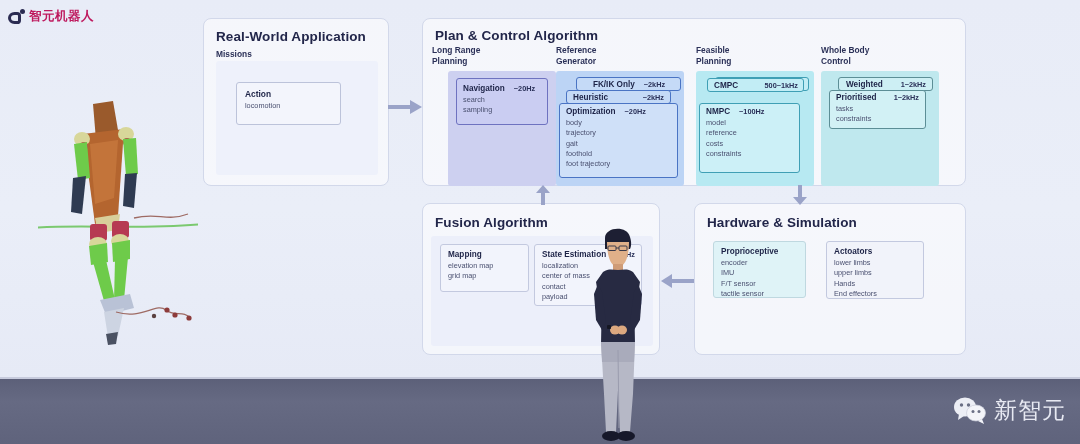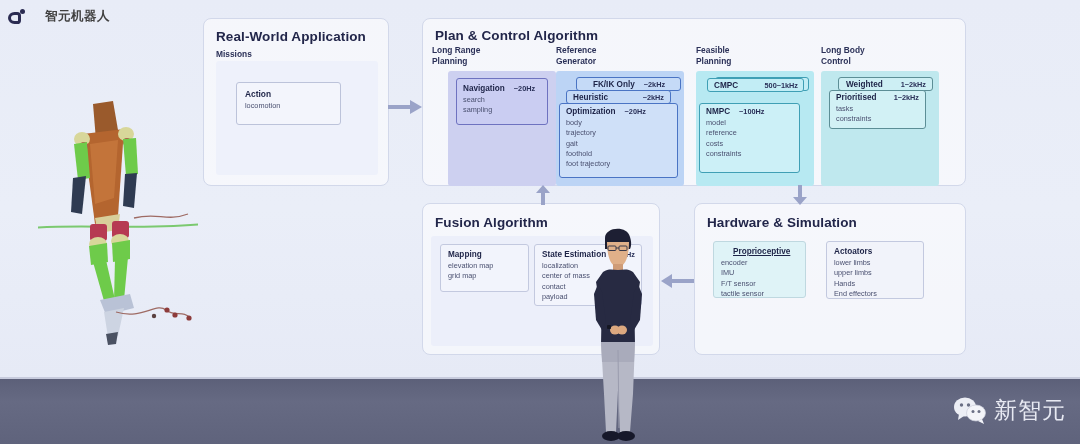--- a/index.html
+++ b/index.html
@@ -33,21 +33,21 @@
     width:16px;height:16px;position:relative;
   }
   .logo-mark .ring{
     position:absolute;left:0;top:3px;width:13px;height:12px;
     border:3px solid #2b2c52;border-radius:50% 30% 30% 50%;
   }
   .logo-mark .dot{
     position:absolute;right:-1px;top:0px;width:5px;height:5px;border-radius:50%;
     background:#2b2c52;
   }
-  #logo-text{ font-size:12.5px; font-weight:700; color:#404040; letter-spacing:.5px;margin-left:16px;}
+  #logo-text{ font-size:12.5px; font-weight:700; color:#be185d; letter-spacing:.5px;}
 
   
   .panel{
     position:absolute;
     background:rgba(255,255,255,.55);
     border:1px solid #d2d8ea;
     border-radius:8px;
   }
   .panel-title{
     font-size:13.5px; font-weight:700; color:#22264a; letter-spacing:.1px;
@@ -350,21 +350,21 @@
         <div>reference</div>
         <div>costs</div>
         <div>constraints</div>
       </div>
     </div>
   </div>
 </div>
 
 <div class="plan-col" id="col-wbc" style="height:140px;">
   <div class="sub-title">
-    <span>Long Body</span><br>
+    <span>Whole Body</span><br>
     <span>Control</span>
   </div>
   <div class="col-box grp" id="box-wbc">
     <div class="card" id="card-weighted">
       <div class="card-head" style="padding:2px 6px 0 7px; justify-content:space-between;">
         <span>Weighted</span>
         <span class="card-hz">1~2kHz</span>
       </div>
     </div>
     <div class="card" id="card-prior">
@@ -418,21 +418,21 @@
 </div>
 
 <svg class="arrow" style="left:661px; top:272px;" width="33" height="18">
   <line x1="33" y1="9" x2="9" y2="9" stroke="#9aa3c8" stroke-width="4"></line>
   <polygon points="11,2 0,9 11,16" fill="#9aa3c8"></polygon>
 </svg>
 
 <div class="panel" id="panel-hw">
   <div class="panel-title" id="hw-title">Hardware &amp; Simulation</div>
   <div class="card" id="card-proprio">
-    <div class="card-head" style="padding:5px 0 0 19px;text-decoration:underline;">
+    <div class="card-head" style="padding:5px 0 0 7px;">
       <span>Proprioceptive</span>
     </div>
     <div class="card-list" style="padding:0 3px 0 7px;">
       <div>encoder</div>
       <div>IMU</div>
       <div>F/T sensor</div>
       <div>tactile sensor</div>
     </div>
   </div>
   <div class="card" id="card-actuators">

